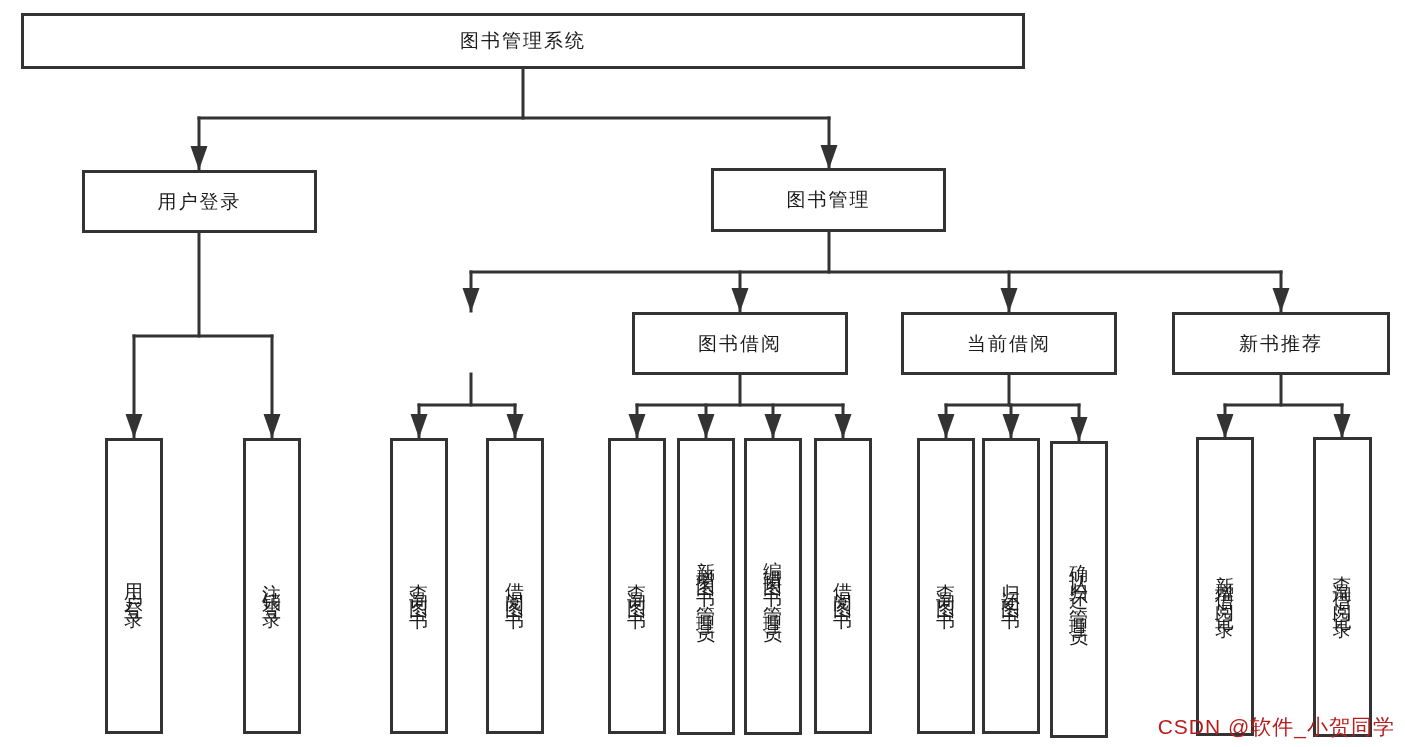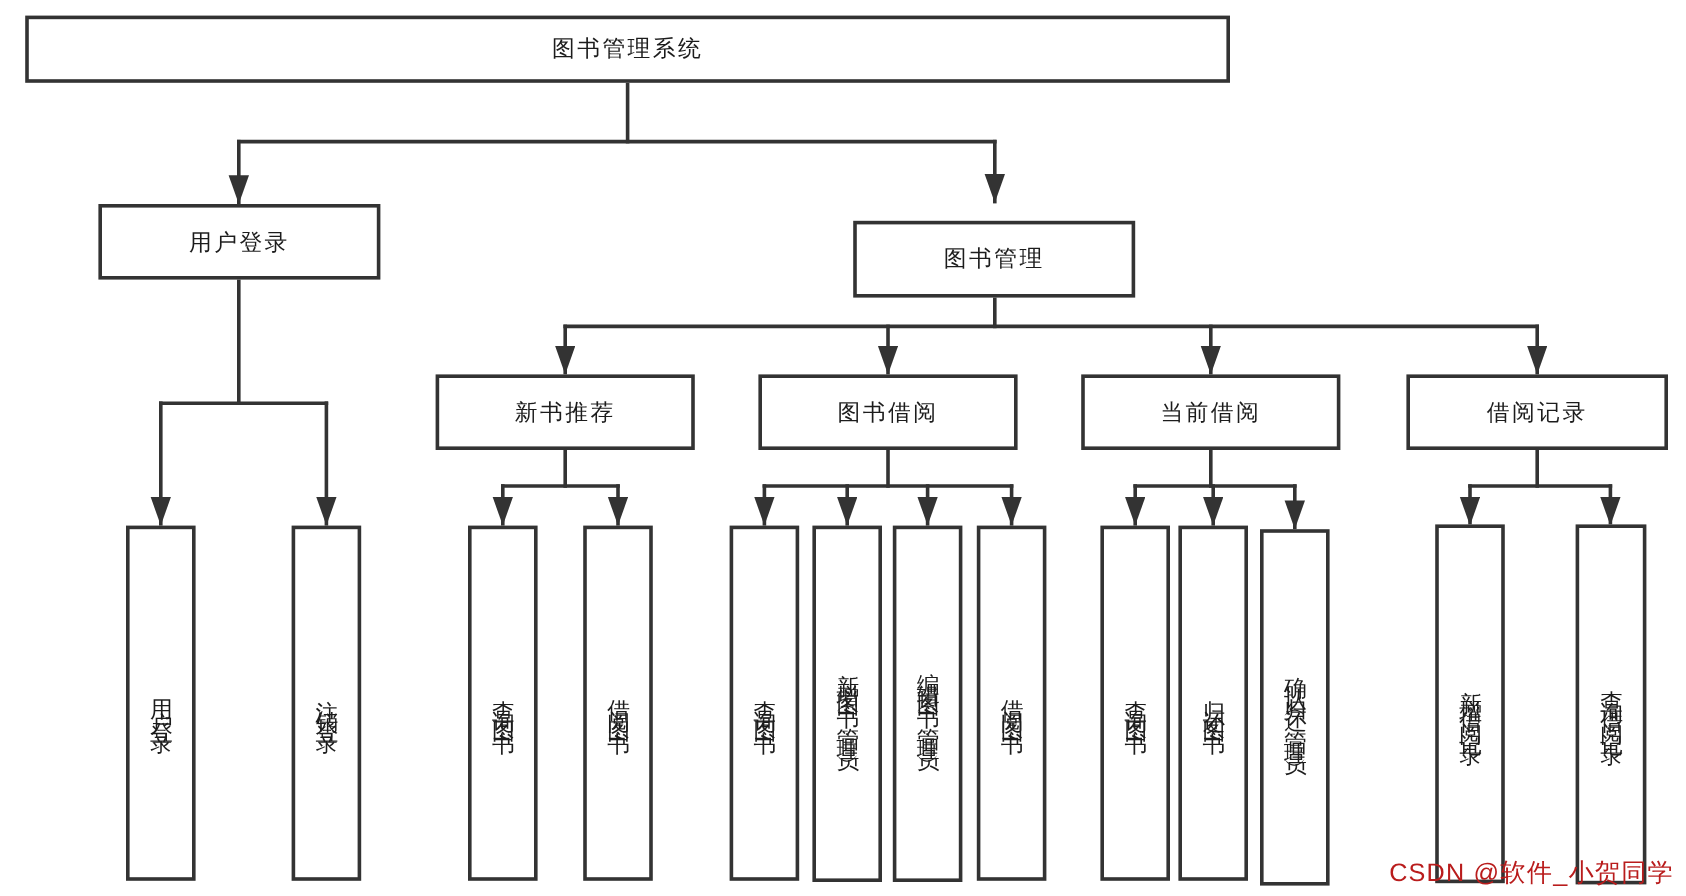--- a/index.html
+++ b/index.html
@@ -99,26 +99,25 @@
       <line x1="1281" y1="374" x2="1281" y2="405"></line>
       <line x1="1225" y1="405" x2="1342" y2="405"></line>
       <line x1="1225" y1="405" x2="1225" y2="437" marker-end="url(#ah)"></line>
       <line x1="1342" y1="405" x2="1342" y2="437" marker-end="url(#ah)"></line>
     </g>
   </svg>
 
   <div class="box" style="left:21px; top:13px; width:1004px; height:56px;">图书管理系统</div>
 
   <div class="box" style="left:82px; top:170px; width:235px; height:63px;">用户登录</div>
-  <div class="box" style="left:711px; top:184px; width:235px; height:64px;">图书管理</div>
+  <div class="box" style="left:711px; top:168px; width:235px; height:64px;">图书管理</div>
 
-  <div class="box" style="left:363px; top:312px; width:216px; height:63px;">新书推荐</div>
   <div class="box" style="left:632px; top:312px; width:216px; height:63px;">图书借阅</div>
   <div class="box" style="left:901px; top:312px; width:216px; height:63px;">当前借阅</div>
-  <div class="box" style="left:1172px; top:312px; width:218px; height:63px;">借阅记录</div>
+  <div class="box" style="left:1172px; top:312px; width:218px; height:63px;">新书推荐</div>
 
   <div class="vbox" style="left:105px; top:438px; width:58px; height:296px;">用户登录</div>
   <div class="vbox" style="left:243px; top:438px; width:58px; height:296px;">注销登录</div>
 
   <div class="vbox" style="left:390px; top:438px; width:58px; height:296px;">查询图书</div>
   <div class="vbox" style="left:486px; top:438px; width:58px; height:296px;">借阅图书</div>
 
   <div class="vbox" style="left:608px; top:438px; width:58px; height:296px;">查询图书</div>
   <div class="vbox" style="left:677px; top:438px; width:58px; height:297px;">新增图书（管理员）</div>
   <div class="vbox" style="left:744px; top:438px; width:58px; height:297px;">编辑图书（管理员）</div>

